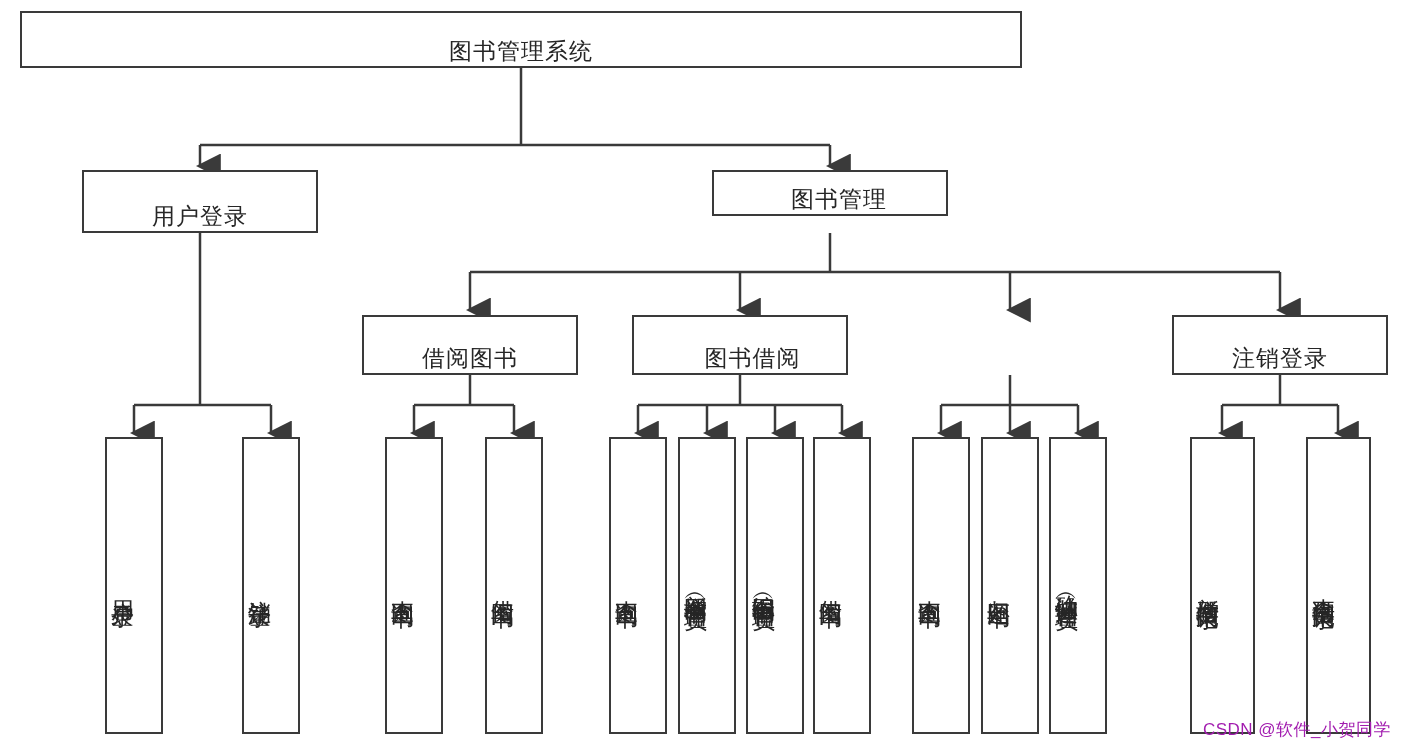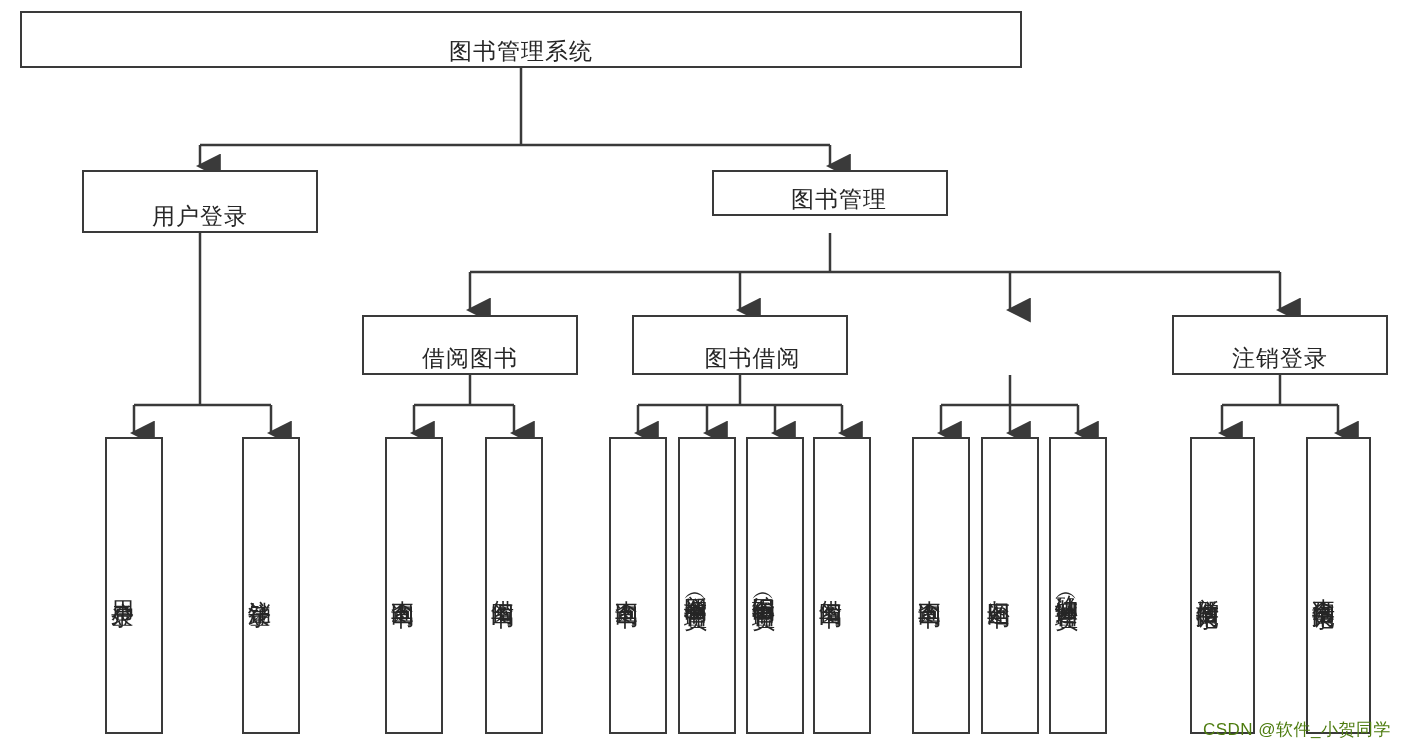--- a/index.html
+++ b/index.html
@@ -52,21 +52,21 @@
   .node.vert > span {
     writing-mode: vertical-rl;
     text-orientation: upright;
     display: block;
   }
   #watermark {
     position: absolute;
     right: 14px;
     bottom: 6px;
     font-size: 17px;
-    color: #4d7c0f;
+    color: #a21caf;
     white-space: nowrap;
     letter-spacing: 0.5px;
   }
 </style>
 </head>
 <body>
 
 <div id="diagram-root">
 
   <svg id="edge-layer" viewBox="0 0 1405 747" xmlns="http://www.w3.org/2000/svg">

